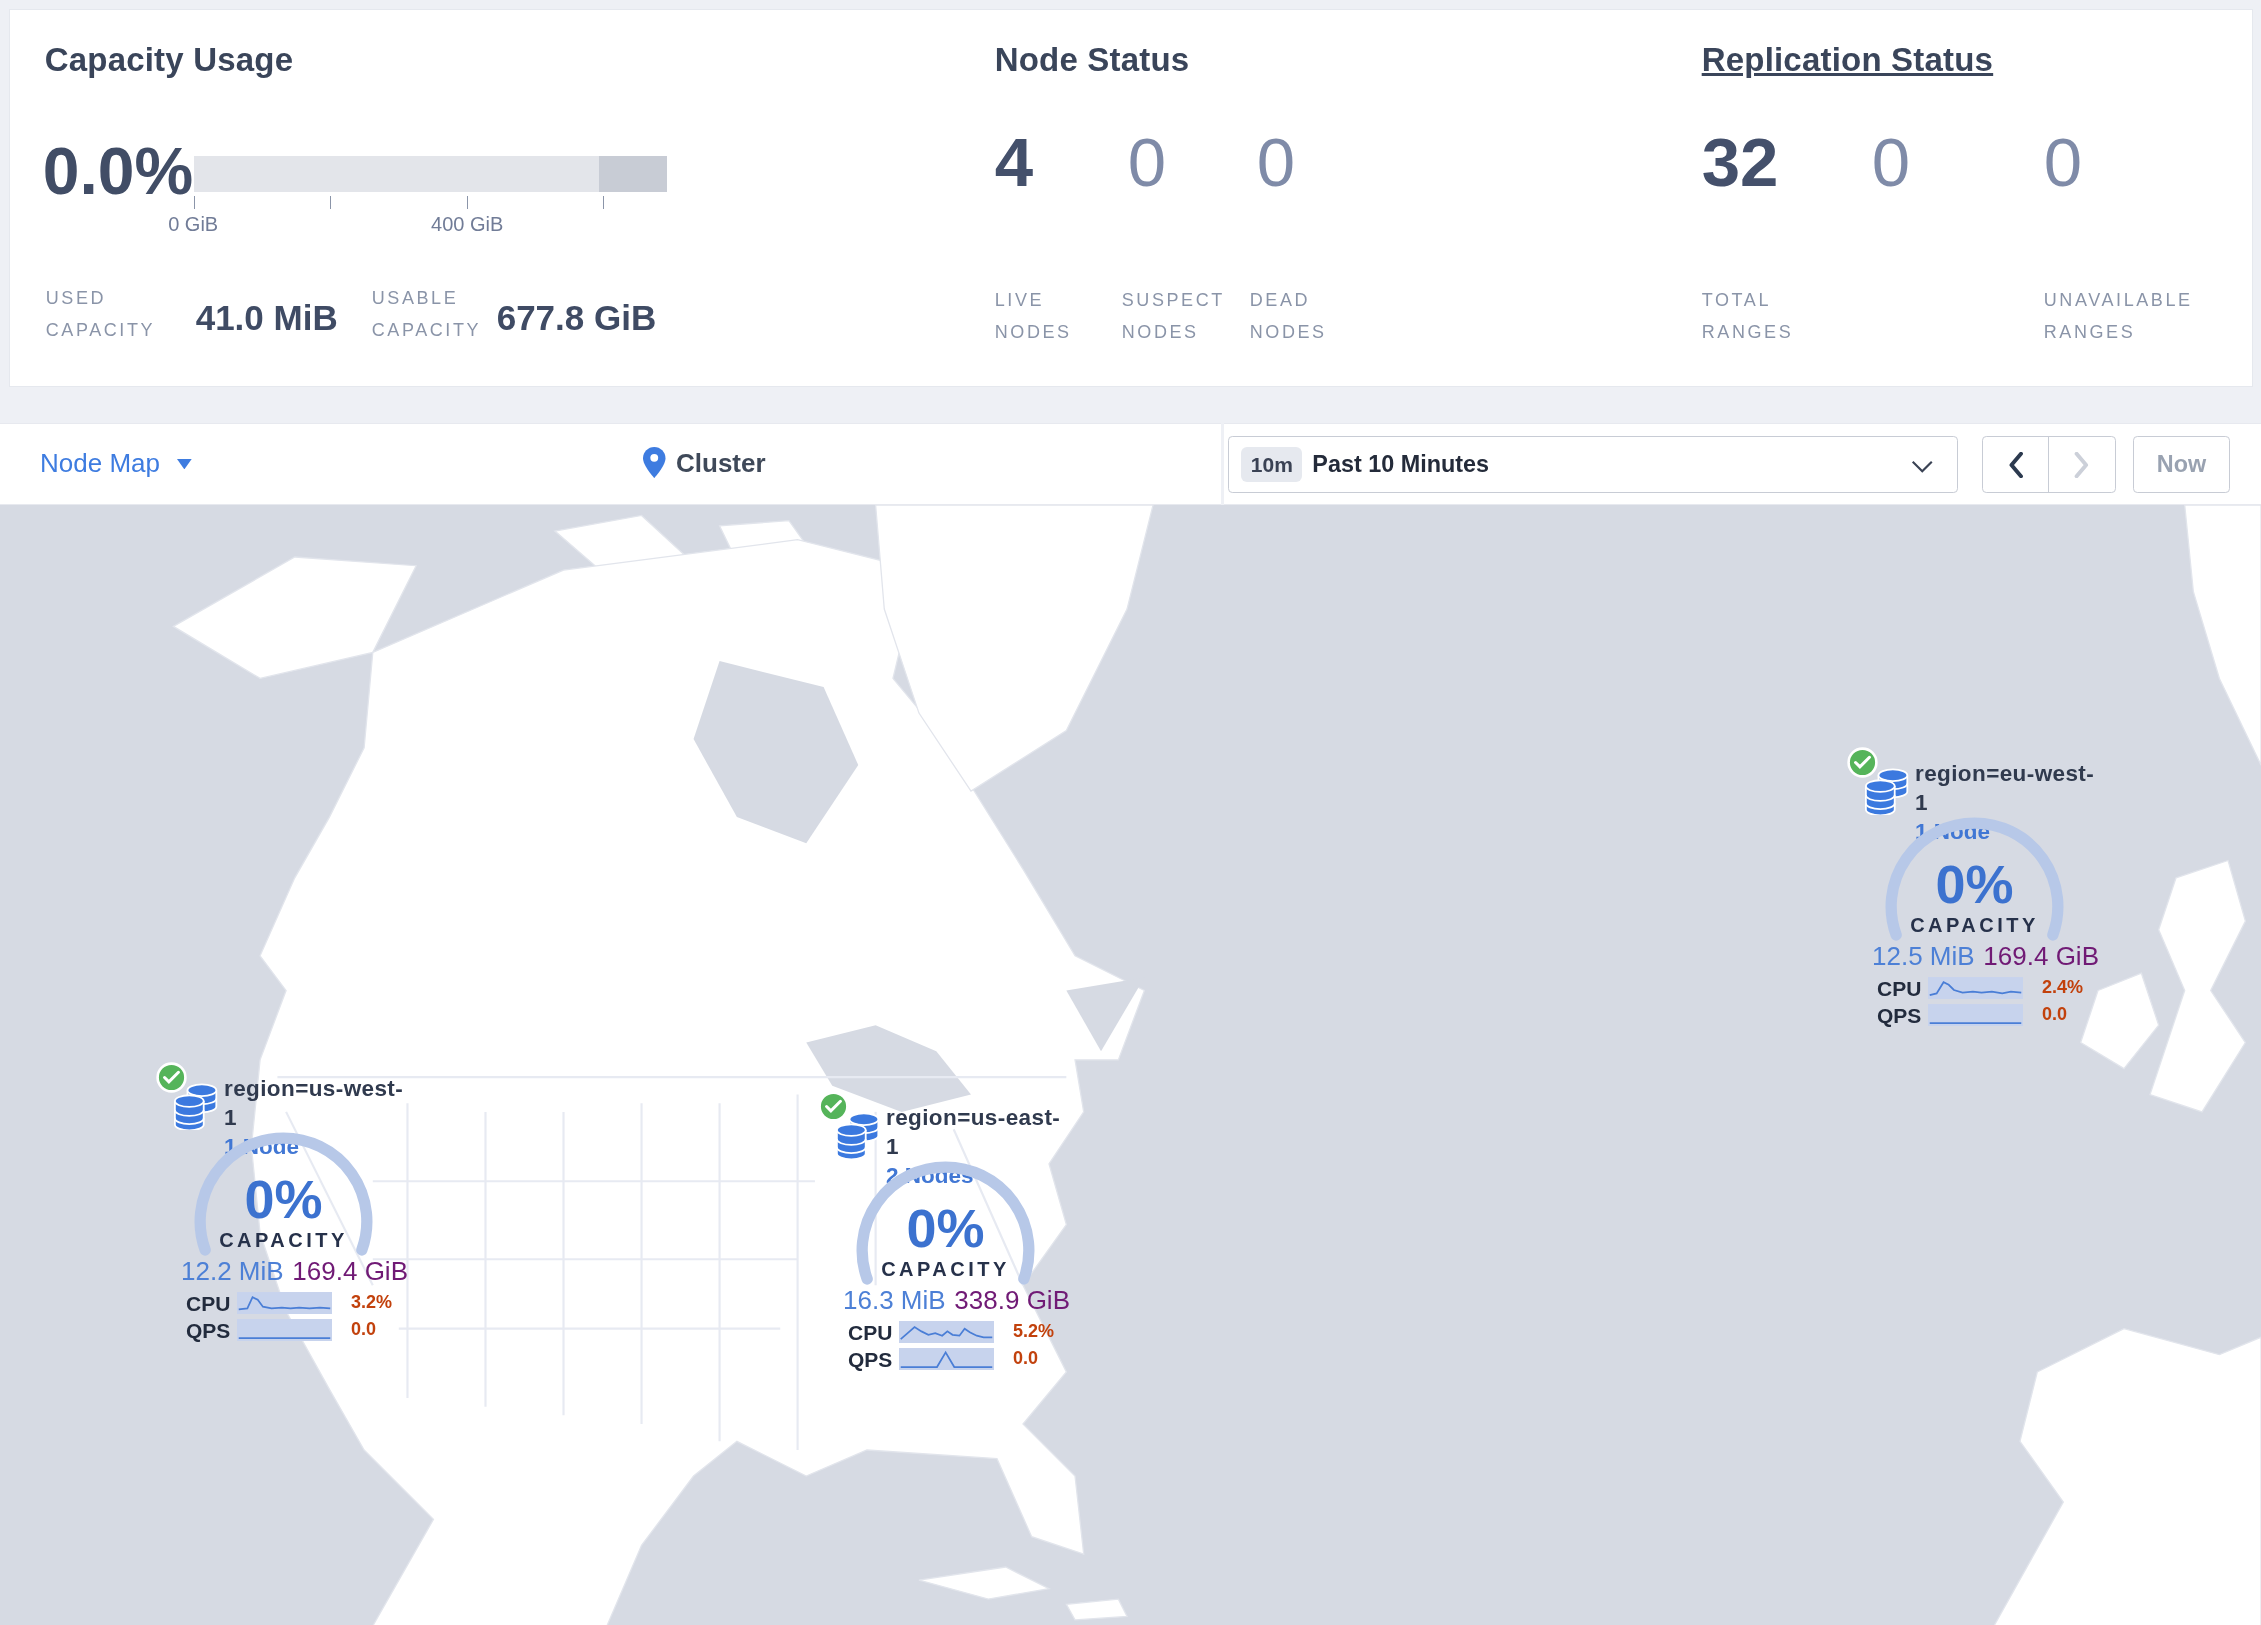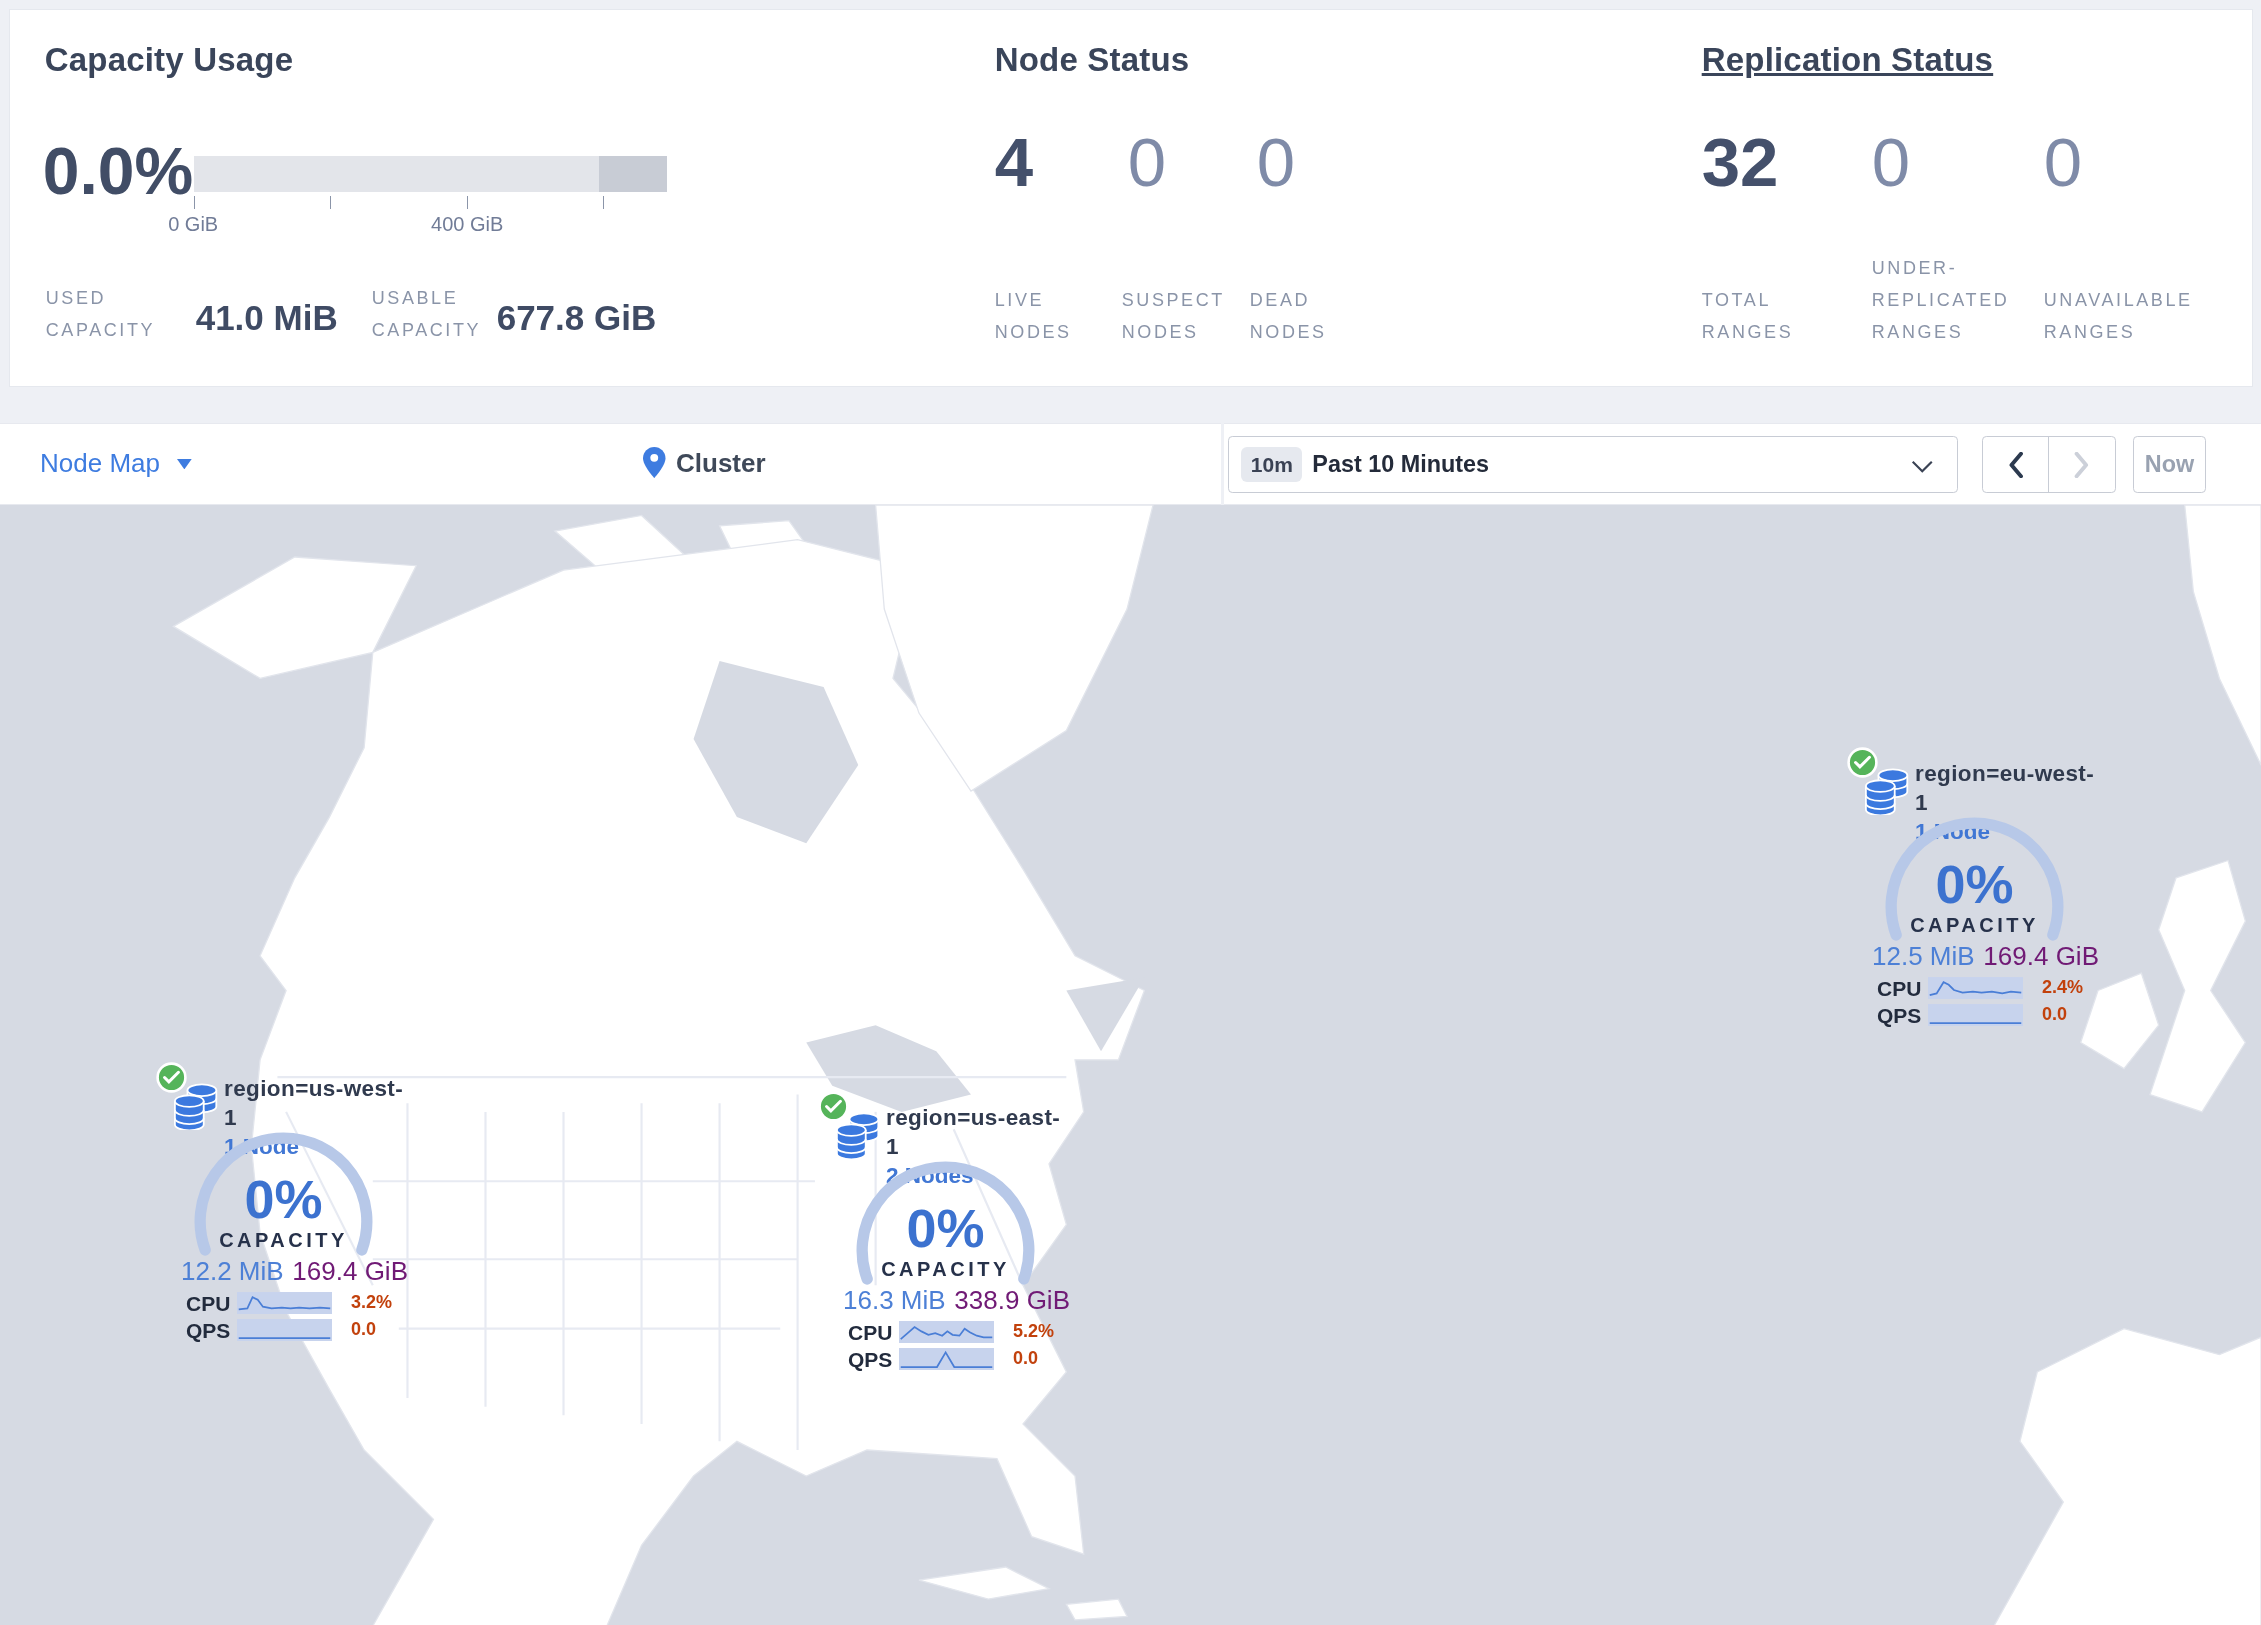--- a/index.html
+++ b/index.html
@@ -34,21 +34,21 @@
   .dropdown { position:absolute; left:4.3px; top:12px; width:730px; height:57px; background:#fff;
     border:0.9px solid #c8ccd5; border-radius:4.3px; }
   .dd-badge { position:absolute; left:12px; top:10.4px; padding:5.2px 9.5px; background:#e6e9ef;
     border-radius:6px; font-size:21px; font-weight:700; color:#3a4254; }
   .dd-text { position:absolute; left:83px; top:14px; font-size:23.4px; font-weight:600; color:#242b3a; }
   .dd-chev { position:absolute; right:24px; top:22.5px; }
   .arrows { position:absolute; left:758px; top:12px; width:134px; height:57px; background:#fff;
     border:0.9px solid #c8ccd5; border-radius:4.3px; display:flex; }
   .arrow-btn { width:50%; height:100%; display:flex; align-items:center; justify-content:center; }
   .arrow-btn:first-child { border-right:0.9px solid #c8ccd5; }
-  .now-btn { position:absolute; left:909px; top:12px; width:73px; height:57px; background:#fff;
+  .now-btn { position:absolute; left:909px; top:12px; width:97px; height:57px; background:#fff;
     border:0.9px solid #c8ccd5; border-radius:4.3px; font-size:23.4px; font-weight:600; color:#99a2b1;
     display:flex; align-items:center; justify-content:center; }
 
   
   .map { position:absolute; left:0; top:505px; width:2261px; height:1121px; background:#d6dae3; }
   .map svg.world { position:absolute; left:0; top:0; }
 
   .marker { position:absolute; width:243px; height:295px; }
   .m-check { position:absolute; left:-7px; top:3.5px; }
   .m-db { position:absolute; left:12px; top:26px; }
@@ -97,21 +97,20 @@
   <div class="stat-num dim" style="left:1247px;">0</div>
   <div class="caps-label" style="left:985px; top:274px; width:104px;">LIVE NODES</div>
   <div class="caps-label" style="left:1112px; top:274px; width:130px;">SUSPECT NODES</div>
   <div class="caps-label" style="left:1240px; top:274px; width:113px;">DEAD NODES</div>
 
   <div class="sec-title" style="left:1692px; top:31px;text-decoration:underline;">Replication Status</div>
   <div class="stat-num" style="left:1692px;">32</div>
   <div class="stat-num dim" style="left:1862px;">0</div>
   <div class="stat-num dim" style="left:2034px;">0</div>
   <div class="caps-label" style="left:1692px; top:274px; width:130px;">TOTAL RANGES</div>
-  <div class="caps-label" style="left:1862px; top:242px; width:173px;">UNDER-REPLICATED RANGES</div>
   <div class="caps-label" style="left:2034px; top:274px; width:199px;">UNAVAILABLE RANGES</div>
 </div>
 
 <div class="tb-left">
   <span class="view-sel">Node Map</span>
   <svg class="view-caret" width="14.7" height="10.4" viewBox="0 0 17 12">
     <polygon points="0,0 17,0 8.5,12" fill="#3e7ce0"></polygon>
   </svg>
   <svg class="crumb-pin" width="22.5" height="32" viewBox="0 0 24 34">
     <path d="M12,0 C5.4,0 0,5.3 0,11.9 0,20 12,33 12,33 s12,-13 12,-21.1 C24,5.3 18.6,0 12,0 z" fill="#3e7ce0"></path>

